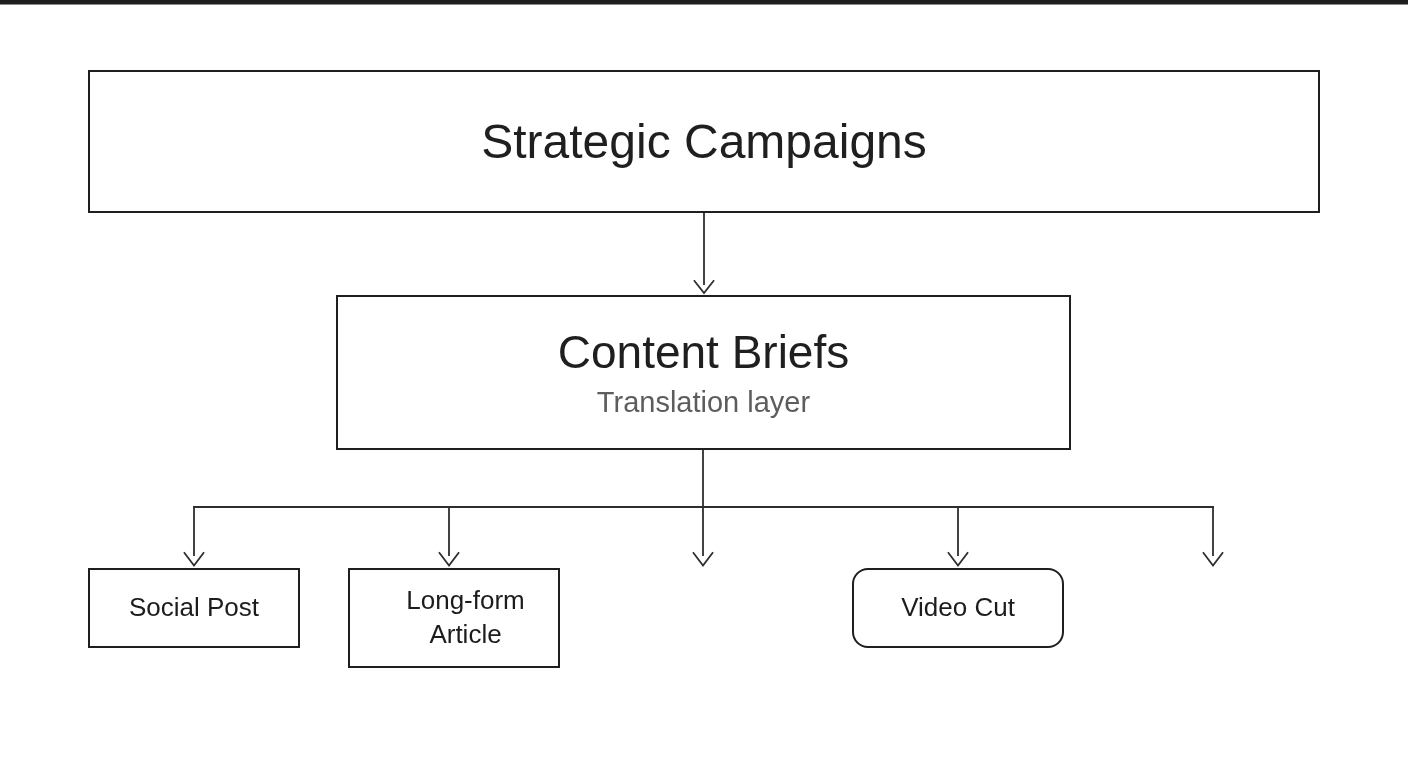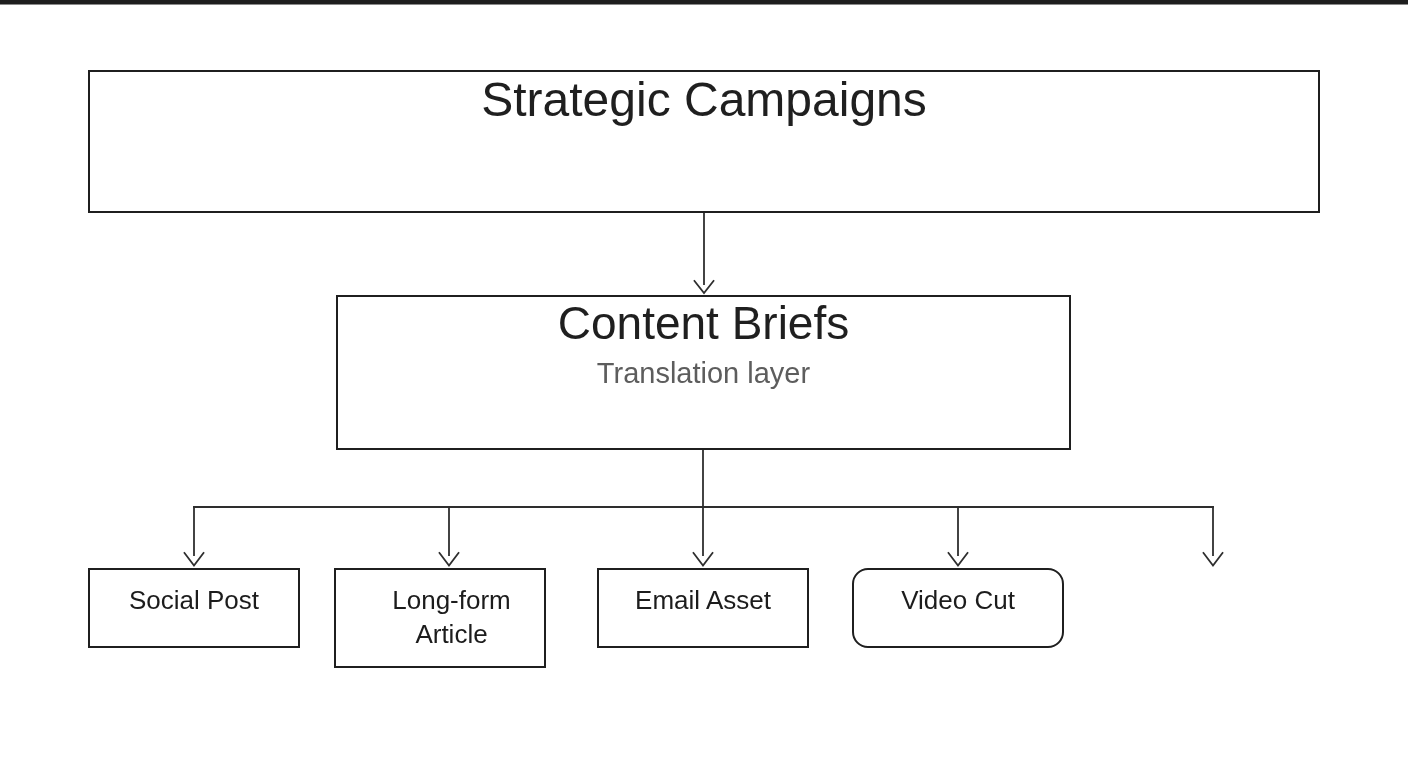--- a/index.html
+++ b/index.html
@@ -29,21 +29,21 @@
     z-index: 0;
   }
   .node {
     position: absolute;
     box-sizing: border-box;
     background: #ffffff;
     border: 2px solid #1f1f1f;
     display: flex;
     flex-direction: column;
     align-items: center;
-    justify-content: flex-start;
+    justify-content: center;
     text-align: center;
     color: #1f1f1f;
     z-index: 1;
   }
   .node-root {
     left: 88px; top: 70px;
     width: 1232px; height: 143px;
   }
   .node-root .title {
     font-size: 48px;
@@ -68,21 +68,21 @@
   .node-child {
     top: 568px;
     width: 212px;
     min-height: 80px;
     padding: 14px 16px;
     font-size: 26px;
     line-height: 1.3;
     color: #1c1c1c;
   }
   .child-0 { left: 88px; }
-  .child-1 { left: 334px; padding-left: 39px; }
+  .child-1 { left: 348px; padding-left: 39px; }
   .child-2 { left: 597px; }
   .child-3 { left: 852px; border-radius: 16px; }
   .child-4 { left: 1107px; }
 </style>
 </head>
 <body>
 
 <div class="stage">
 
   <div class="top-edge"></div>
@@ -122,20 +122,17 @@
     <div class="title">Content Briefs</div>
     <div class="subtitle">Translation layer</div>
   </div>
 
   <div class="node node-child child-0">
     <div>Social Post</div>
   </div>
   <div class="node node-child child-1">
     <div>Long-form Article</div>
   </div>
-  <div class="node node-child child-2">
-    <div>Email Asset</div>
-  </div>
   <div class="node node-child child-3">
     <div>Video Cut</div>
   </div>
 
 </div>
 
 </body></html>

